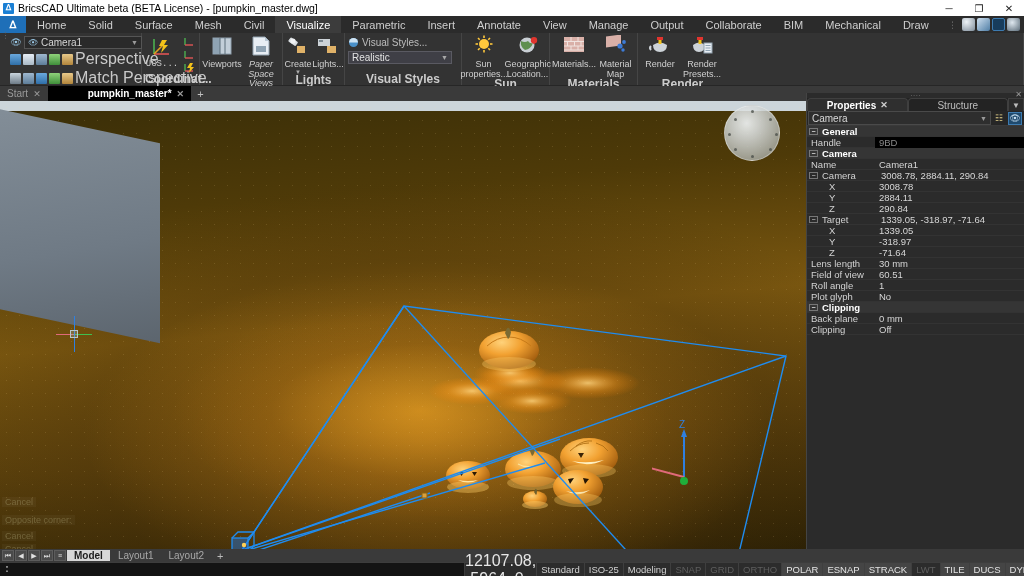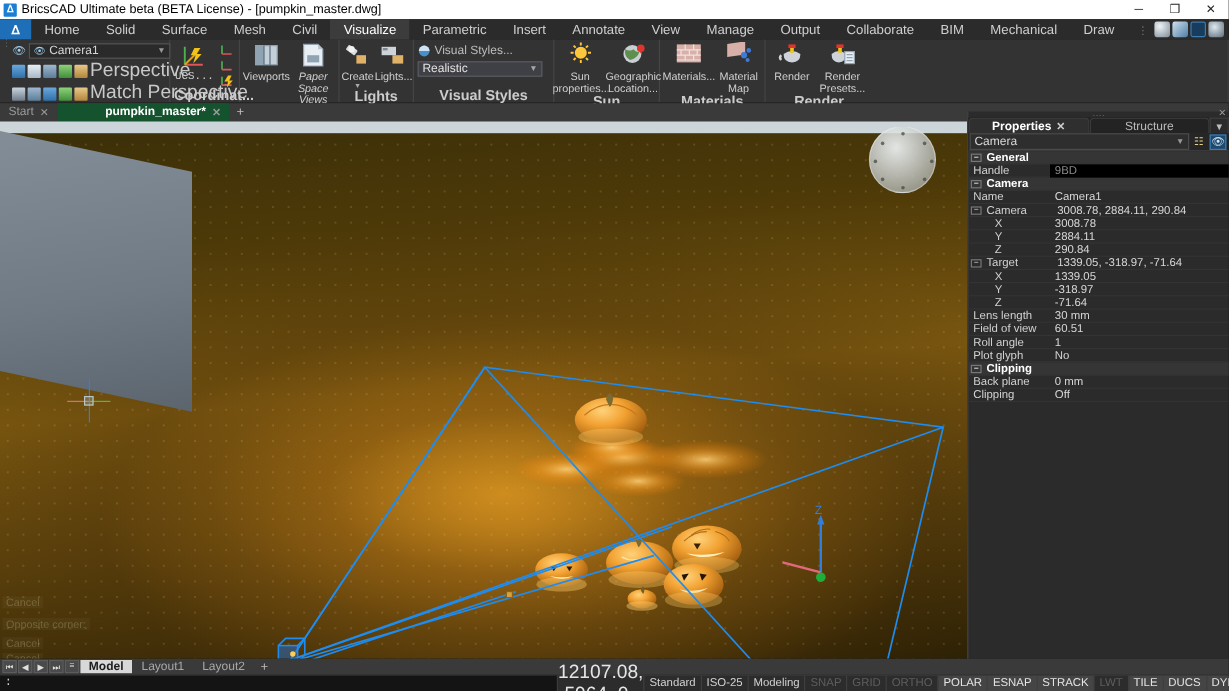--- a/index.html
+++ b/index.html
@@ -129,21 +129,21 @@
 
   
   .filetabs {
     position: absolute; top: 86px; left: 0; width: 1024px; height: 15px;
     background: #3a3a3a; display: flex; align-items: stretch;
   }
   .ftab {
     display: flex; align-items: center; gap: 5px; padding: 0 7px;
     font-size: 10px; color: #9a9a9a;
   }
-  .ftab.active { background: #14532d; color: #ffffff; font-weight: bold; padding-left: 40px; }
+  .ftab.active { background: #000000; color: #ffffff; font-weight: bold; padding-left: 40px; }
   .ftab .x { font-size: 9px; color: #9a9a9a; }
   .ftab-plus { display:flex; align-items:center; padding: 0 6px; font-size: 11px; color:#c0c0c0;}
 
   
   .viewport {
     position: absolute; top: 101px; left: 0; width: 806px; height: 448px;
     overflow: hidden;
     background: #1a1608;
   }
   .sky {

